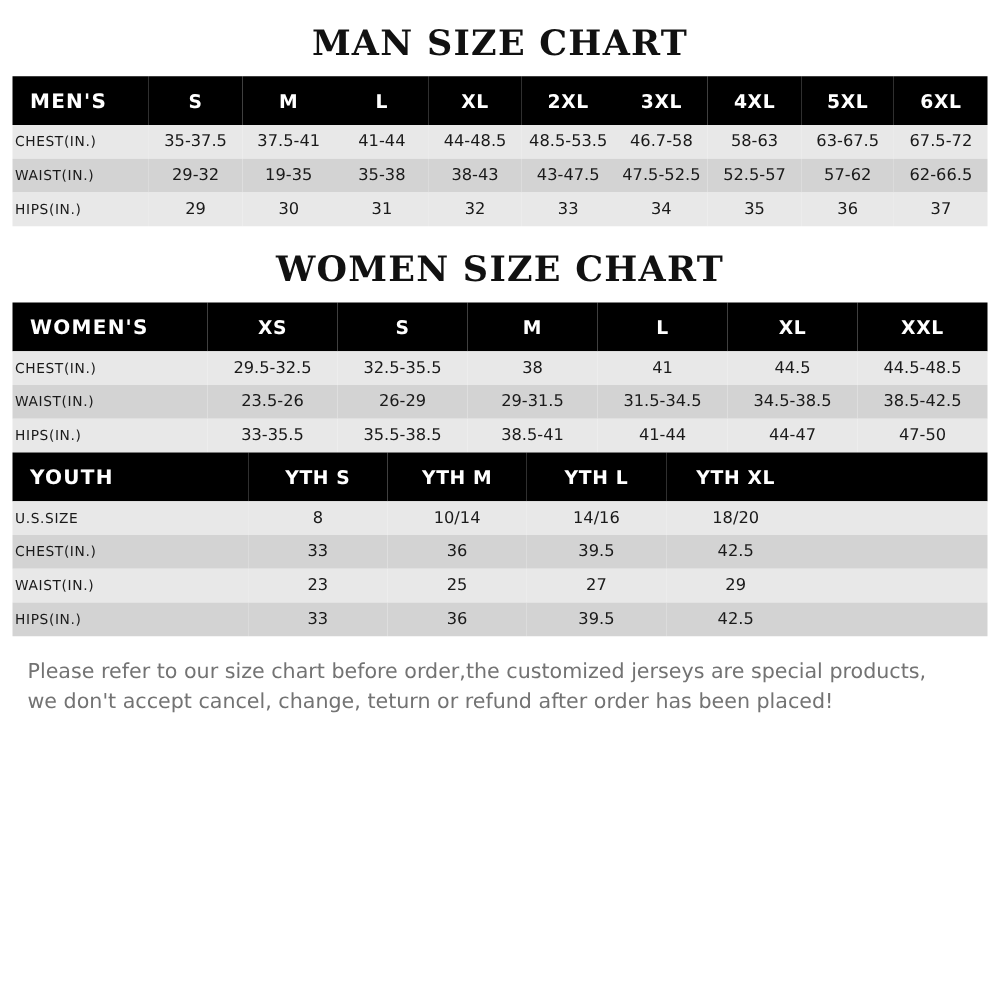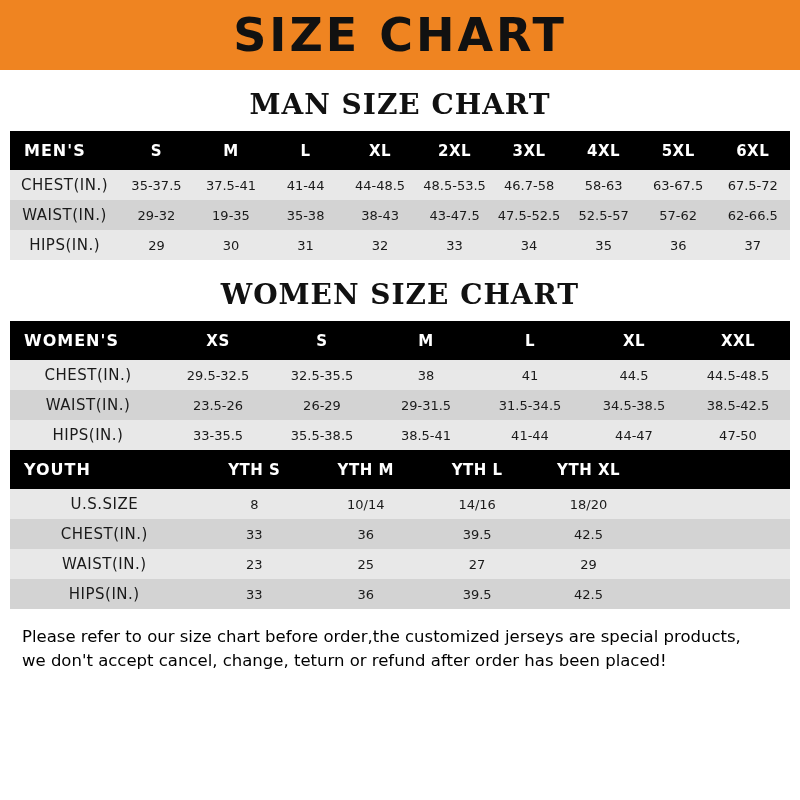--- a/index.html
+++ b/index.html
@@ -68,56 +68,53 @@
     padding: 10px 2px;
     letter-spacing: 0.5px;
   }
   table.size-table thead th.corner {
     text-align: left;
     padding-left: 14px;
     font-size: 16px;
     letter-spacing: 1px;
   }
   table.size-table tbody td:first-child {
-    font-size: 15px;
+    font-size: 11px;
     letter-spacing: 0.5px;
-    text-align: center;
+    text-align: left;
     margin-left: 43px;
   }
   tr.row-light td { background: #e8e8e8; }
   tr.row-dark td  { background: #d3d3d3; }
 
   
   .men-tbl col.c0 { width: 14%; }
   
   .women-tbl col.c0 { width: 20%; }
   
   .youth-tbl col.c0 { width: 22%; }
   .youth-tbl col.cx { width: 13%; }
   .youth-tbl col.pad { width: 17%; }
 
   
   .note {
     margin-top: 16px;
     padding: 0 22px;
-    color: #000000;
+    color: #737373;
     font-size: 16.5px;
     line-height: 1.45;
     font-family: "DejaVu Sans", sans-serif;
   }
   .note div { white-space: nowrap; }
 </style>
 </head>
 <body>
 
 <div id="page">
 
-  <div class="banner">
-    <div class="banner-title">SIZE CHART</div>
-  </div>
 
   <div class="section">
     <div class="section-title">MAN SIZE CHART</div>
     <table class="size-table men-tbl">
       <colgroup>
         <col class="c0">
           <col>
           <col>
           <col>
           <col>

